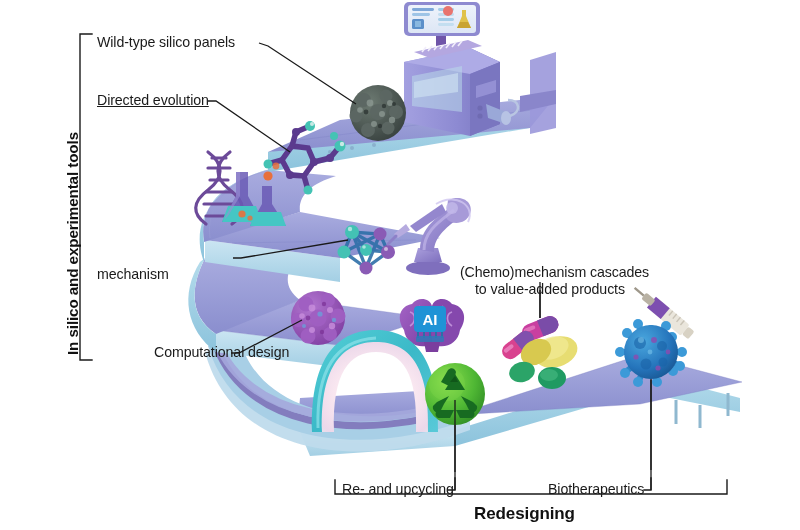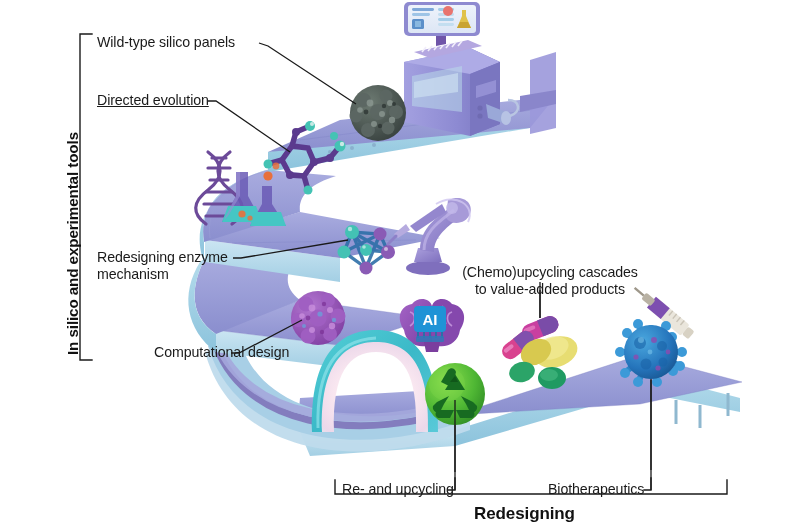--- a/index.html
+++ b/index.html
@@ -519,26 +519,25 @@
       <path d="M651 478 L651 490 L644 490"></path>
     </g>
   </svg>
 
   <div class="axis-label" style="left:64px; top:355px; transform:rotate(-90deg);">In silico and experimental tools</div>
 
   <div class="lbl" style="left:97px; top:34px;">Wild-type silico panels</div>
 
   <div class="lbl" style="left:97px; top:92px;text-decoration:underline;">Directed evolution</div>
 
-  <div class="lbl" style="left:97px; top:249px;">Redesigning enzyme</div>
   <div class="lbl" style="left:97px; top:266px;">mechanism</div>
 
   <div class="lbl" style="left:114px; top:344px;margin-left:40px;">Computational design</div>
 
-  <div class="lbl center" style="left:460px; top:264px; width:180px;">(Chemo)upcycling cascades</div>
+  <div class="lbl center" style="left:460px; top:264px; width:180px;">(Chemo)mechanism cascades</div>
   <div class="lbl center" style="left:460px; top:281px; width:180px;">to value-added products</div>
 
   <div class="lbl" style="left:342px; top:481px;">Re- and upcycling</div>
 
   <div class="lbl" style="left:548px; top:481px;">Biotherapeutics</div>
 
   <div class="bottom-title" style="left:474px; top:504px;">Redesigning</div>
 
 </div>
 

